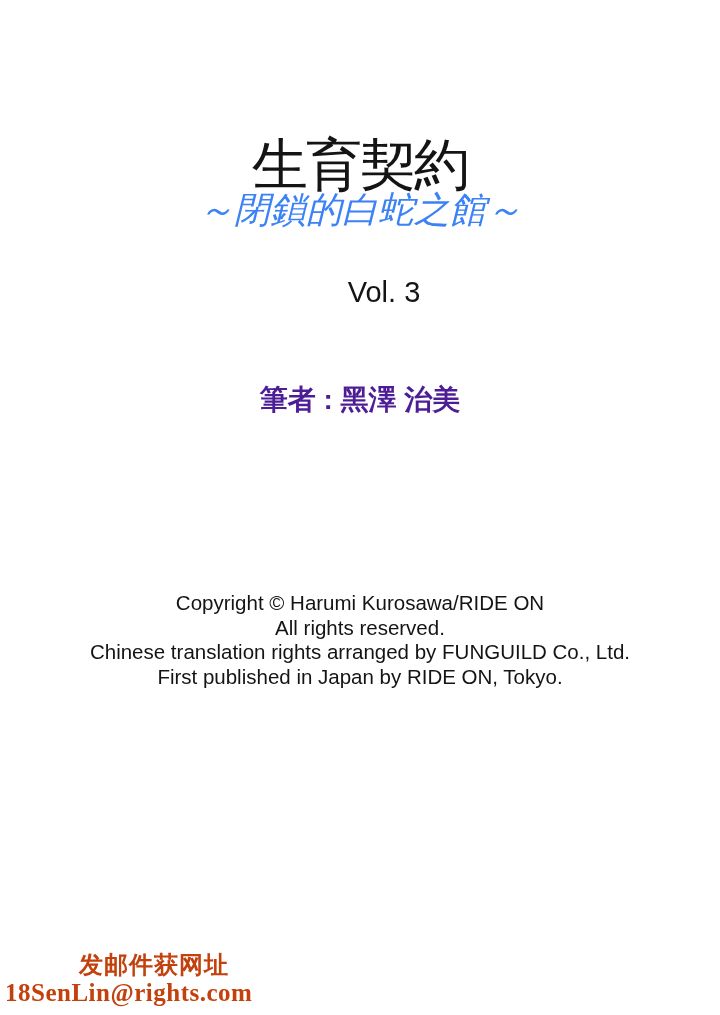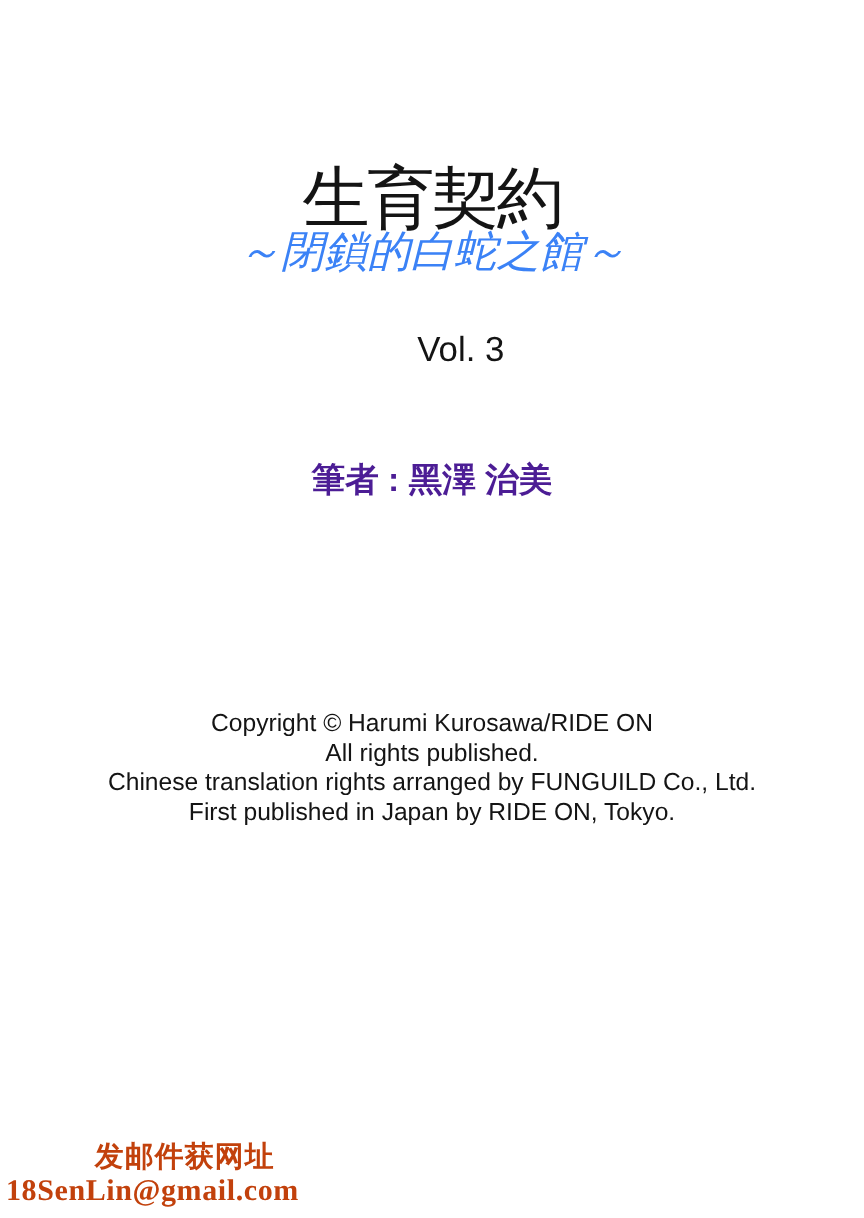--- a/index.html
+++ b/index.html
@@ -99,23 +99,23 @@
   <div class="centered book-title">生育契約</div>
 
   <div class="centered book-subtitle">～閉鎖的白蛇之館～</div>
 
   <div class="centered volume">Vol. 3</div>
 
   <div class="centered author">筆者 : 黑澤 治美</div>
 
   <div class="centered copyright">
     <span class="line">Copyright © Harumi Kurosawa/RIDE ON</span>
-    <span class="line">All rights published.</span>
+    <span class="line">All rights reserved.</span>
     <span class="line">Chinese translation rights arranged by FUNGUILD Co., Ltd.</span>
     <span class="line">First published in Japan by RIDE ON, Tokyo.</span>
   </div>
 
   <div class="watermark" style="color: #c2410c;">
     <span class="notice">发邮件获网址</span>
-    <span class="email">18SenLin@gmail.com</span>
+    <span class="email">18SenLin@rights.com</span>
   </div>
 
 </div>
 
 </body></html>

